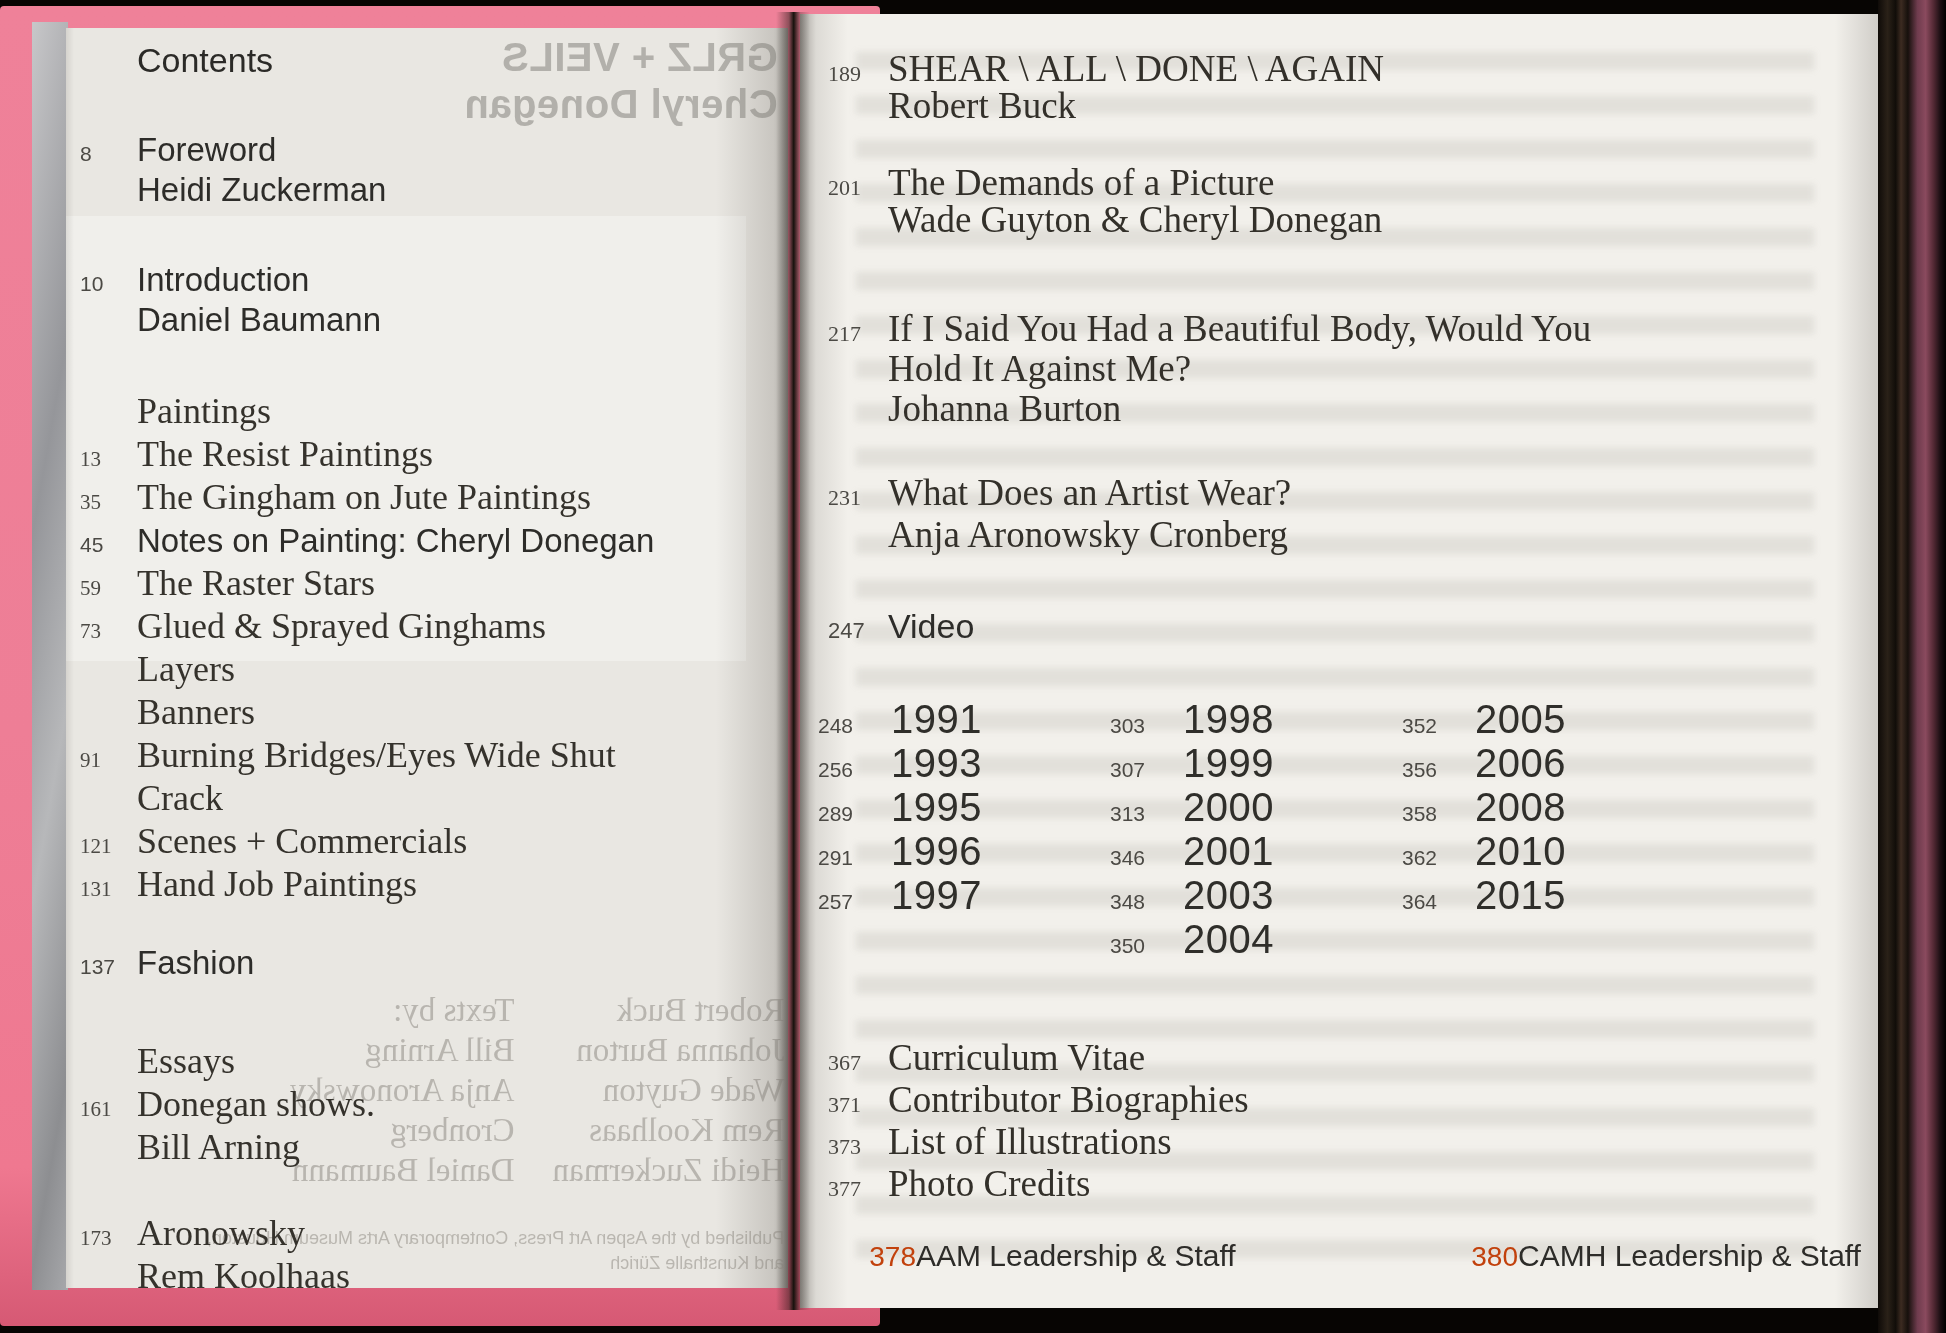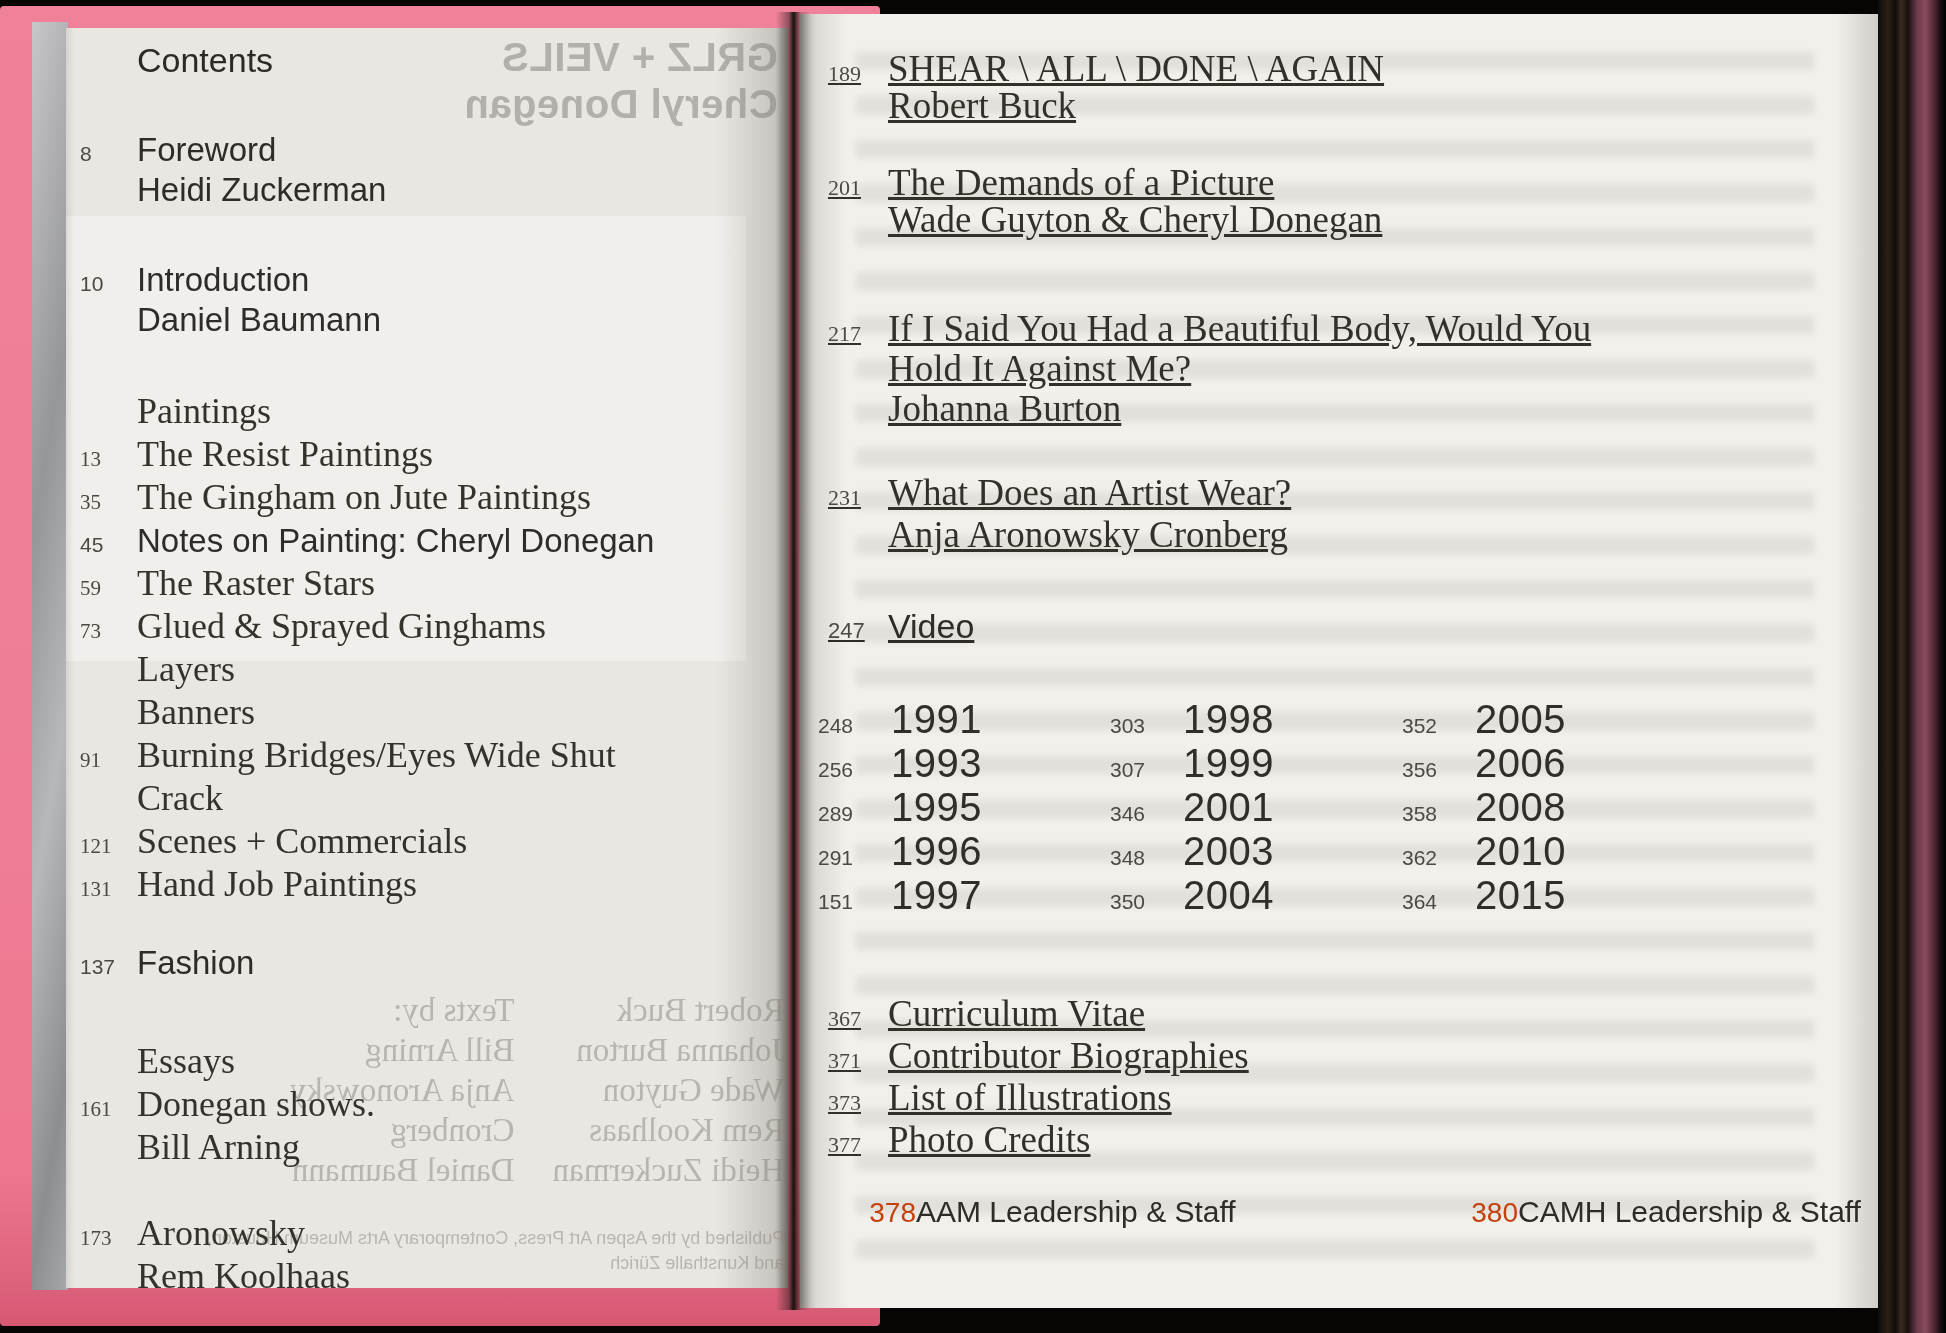--- a/index.html
+++ b/index.html
@@ -40,21 +40,21 @@
     background:linear-gradient(to right,rgba(22,17,12,0) 0%,rgba(22,17,12,0.45) 38%,#17120d 52%,rgba(22,17,12,0.25) 72%,rgba(22,17,12,0) 100%);
   }
   .edge-stack{
     position:absolute;left:1878px;top:0;width:68px;height:1333px;
     background:linear-gradient(to right,#0f0b08 0%,#2a2118 14%,#110d09 26%,#3c2b21 34%,#16100c 44%,#6f3c4e 58%,#8a4a5e 70%,#512833 82%,#1a0e12 92%,#000 100%);
   }
   
   .content{position:relative;z-index:2;}
   .lrow,.rrow{display:flex;align-items:baseline;}
   .lrow{padding-left:14px;}
-  .rrow{padding-left:28px;text-decoration:underline;}
+  .rrow{padding-left:28px;}
   .num{flex:none;color:#4b4944;}
   .lrow .num{width:57px;font-size:21px;}
   .rrow .num{width:60px;font-size:22px;}
   .f-sansL{font-family:"Liberation Sans",sans-serif;font-size:33px;color:#2d2c29;}
   .f-serifL{font-family:"Liberation Serif",serif;font-size:36px;color:#35322c;}
   .f-serifL .num{font-family:"Liberation Serif",serif;}
   .f-sansL .num{font-family:"Liberation Sans",sans-serif;}
   .f-serifR{font-family:"Liberation Serif",serif;font-size:37px;color:#33302a;}
   .f-serifR .num{font-family:"Liberation Serif",serif;}
   .f-sansR{font-family:"Liberation Sans",sans-serif;font-size:34px;color:#2d2c29;}
@@ -345,35 +345,39 @@
     <span class="ynum">289</span>
     <span class="yval">1995</span>
   </div>
 
   <div class="yrow">
     <span class="ynum">291</span>
     <span class="yval">1996</span>
   </div>
 
   <div class="yrow">
-    <span class="ynum">151</span>
+    <span class="ynum">257</span>
     <span class="yval">1997</span>
   </div>
 </div>
       <div class="ycol" id="ycol2">
   <div class="yrow">
     <span class="ynum">303</span>
     <span class="yval">1998</span>
   </div>
 
   <div class="yrow">
     <span class="ynum">307</span>
     <span class="yval">1999</span>
   </div>
 
+  <div class="yrow">
+    <span class="ynum">313</span>
+    <span class="yval">2000</span>
+  </div>
 
   <div class="yrow">
     <span class="ynum">346</span>
     <span class="yval">2001</span>
   </div>
 
   <div class="yrow">
     <span class="ynum">348</span>
     <span class="yval">2003</span>
   </div>

